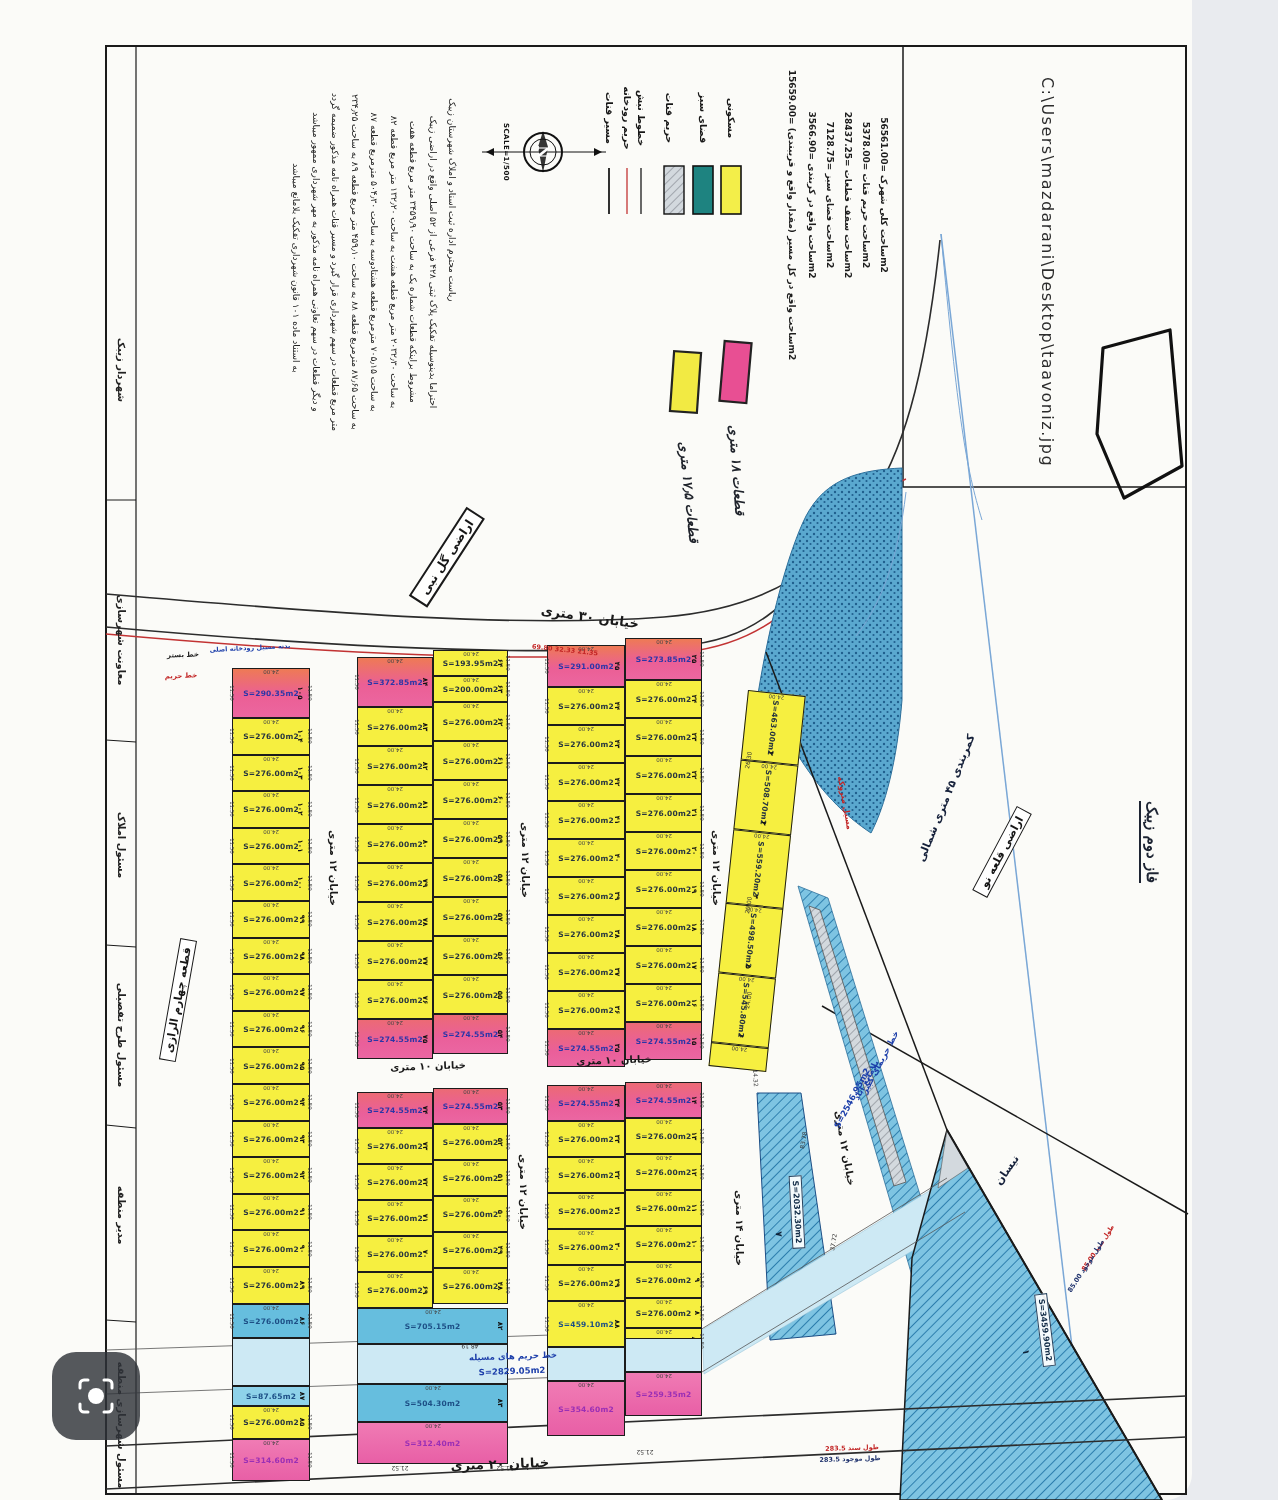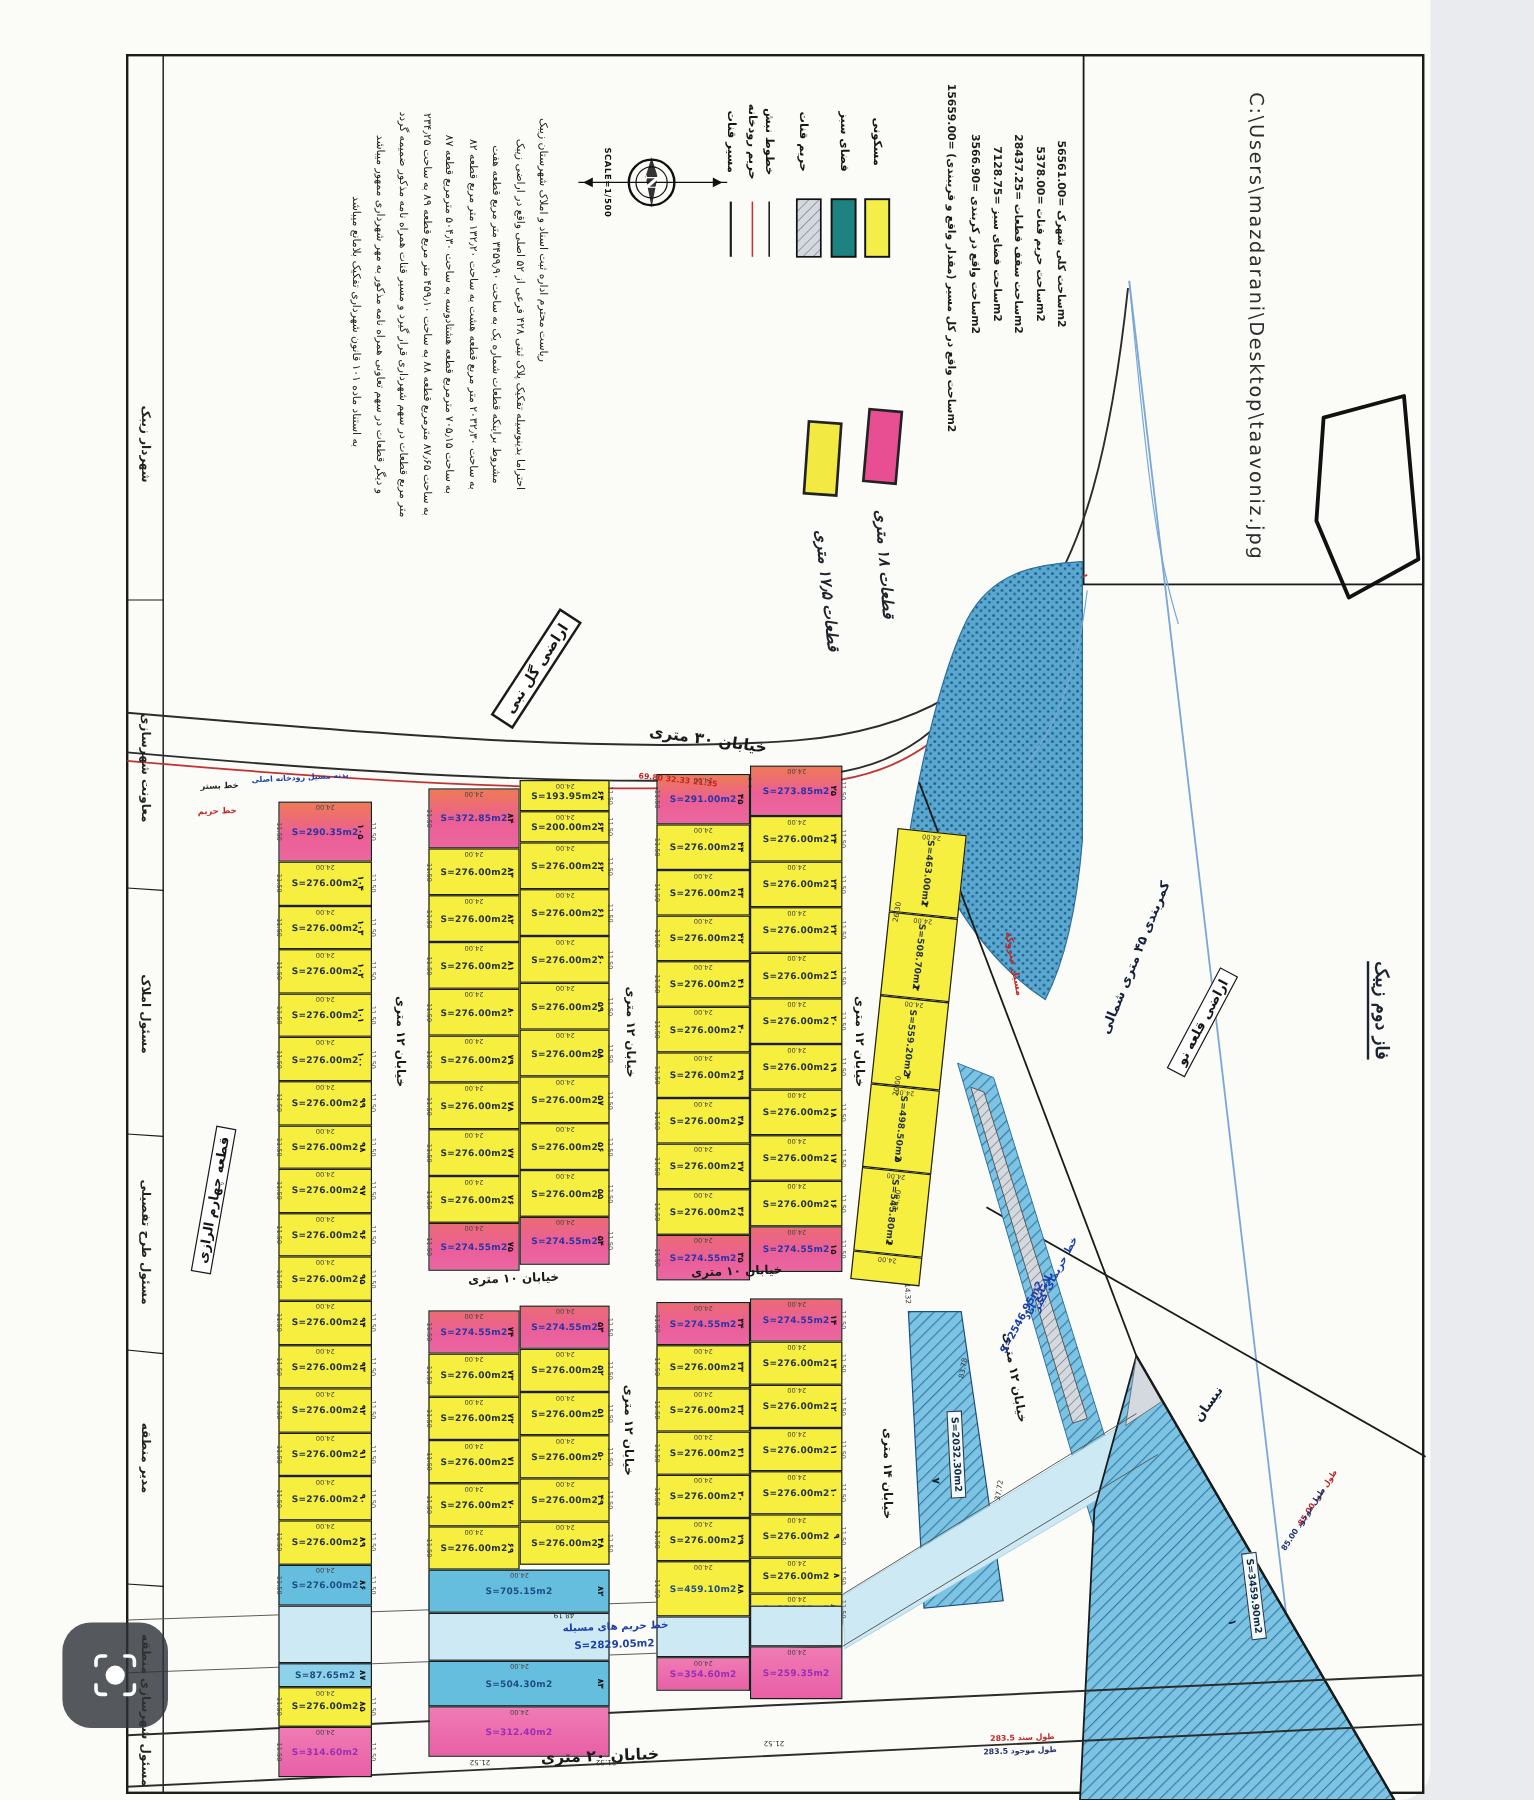--- a/index.html
+++ b/index.html
@@ -720,21 +720,21 @@
         <div class="dimt">24.00</div>
         <div class="dimR">11.50</div>
       </div>
       <div class="plot c-yellow" style="left: 625px; top: 1328px; width: 77px; height: 26px;">
         <div class="area t-navy">S=234.25m2</div>
         <div class="num">۸۹</div>
         <div class="dimt">24.00</div>
         <div class="dimR">11.50</div>
       </div>
       <div class="plot c-band" style="left: 547px; top: 1347px; width: 78px; height: 34px;"></div>
-      <div class="plot c-pinkstrip" style="left: 547px; top: 1381px; width: 78px; height: 28px;">
+      <div class="plot c-pinkstrip" style="left: 547px; top: 1381px; width: 78px; height: 55px;">
         <div class="area t-purple">S=354.60m2</div>
         <div class="dimt">24.00</div>
       </div>
       <div class="plot c-band" style="left: 625px; top: 1338px; width: 77px; height: 34px;"></div>
       <div class="plot c-pinkstrip" style="left: 625px; top: 1372px; width: 77px; height: 44px;">
         <div class="area t-purple">S=259.35m2</div>
         <div class="dimt">24.00</div>
       </div>
       <div class="vcolwrap" style="position: absolute; left: 748px; top: 690px; width: 58px; transform: rotate(6deg); transform-origin: 0px 0px;">
         <div class="plot c-yellow vcol" style="left: 0px; top: 0px; width: 58px; height: 70px; position: absolute;">

